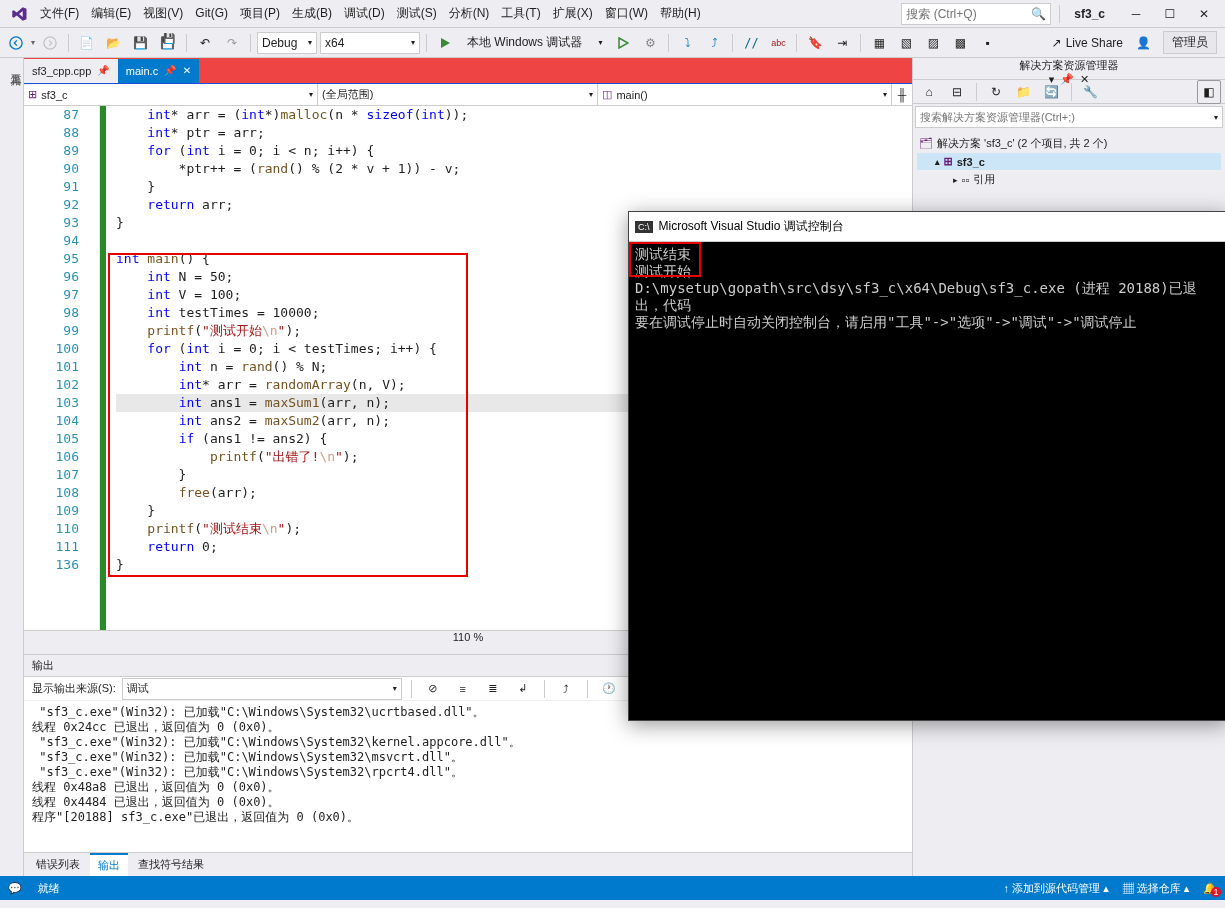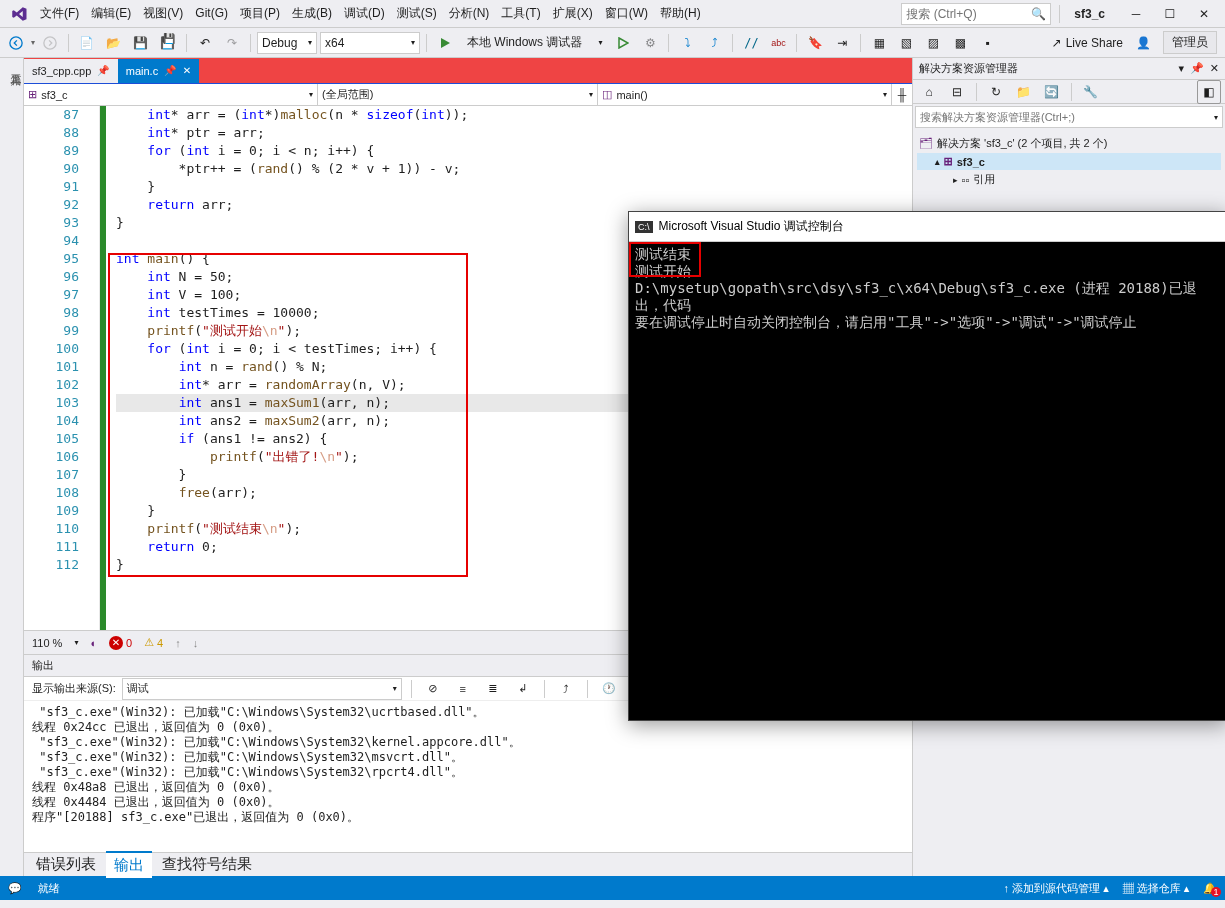--- a/index.html
+++ b/index.html
@@ -42,34 +42,34 @@
   .code-lines { flex: 1; padding-left: 16px; font-family: Consolas, monospace; font-size: 13px; line-height: 18px; white-space: pre; }
   .code-lines .l { height: 18px; }
   .kw { color: #0000ff; }
   .fn { color: #74531f; }
   .str { color: #a31515; }
   .esc { color: #d69d85; }
   .hl { background: #e8e8e8; }
   .red-box { position: absolute; border: 2px solid #e60000; pointer-events: none; }
   .red-box.code { left: 84px; top: 147px; width: 360px; height: 324px; }
 
-  .editor-status { height: 24px; display: flex; align-items: center; gap: 12px; padding: 0 8px; border-top: 1px solid #ccc; font-size: 11px; }
+  .editor-status { height: 24px; display: flex; align-items: center; gap: 12px; padding: 0 8px; border-top: 1px solid #ccc; font-size: 11px; flex-direction: column; }
   .editor-status .err { color: #c00; display: flex; align-items: center; gap: 3px; }
   .editor-status .warn { color: #c90; display: flex; align-items: center; gap: 3px; }
 
   .output-panel { height: 198px; border-top: 1px solid #ccc; display: flex; flex-direction: column; background: #fff; }
   .output-title { height: 22px; display: flex; align-items: center; padding: 0 8px; background: #eeeef2; border-bottom: 1px solid #ccc; font-size: 11px; justify-content: space-between; }
   .output-toolbar { height: 24px; display: flex; align-items: center; gap: 6px; padding: 0 8px; border-bottom: 1px solid #eee; font-size: 11px; }
   .output-text { flex: 1; padding: 4px 8px; font-family: "SimSun", Consolas, monospace; font-size: 12px; line-height: 15px; white-space: pre; overflow: auto; }
-  .bottom-tabs { height: 24px; display: flex; align-items: center; gap: 2px; padding: 0 4px; border-top: 1px solid #ccc; background: #eeeef2; font-size: 15px; }
+  .bottom-tabs { height: 24px; display: flex; align-items: center; gap: 2px; padding: 0 4px; border-top: 1px solid #ccc; background: #eeeef2; font-size: 11px; }
   .btab { padding: 3px 8px; cursor: pointer; }
   .btab.active { color: #007acc; border-top: 2px solid #007acc; background: #fff; }
 
   .right-panel { flex: 1; background: #eeeef2; border-left: 1px solid #ccc; display: flex; flex-direction: column; }
-  .panel-title { height: 22px; display: flex; align-items: center; padding: 0 6px; justify-content: space-between; background: #eeeef2; border-bottom: 1px solid #ccc; font-size: 11px; }
+  .panel-title { height: 22px; display: flex; align-items: center; padding: 0 6px; justify-content: space-between; background: #eeeef2; border-bottom: 1px solid #ccc; font-size: 11px; flex-direction: column; }
   .panel-tb { height: 24px; display: flex; align-items: center; gap: 4px; padding: 0 4px; border-bottom: 1px solid #ccc; }
   .panel-search { height: 22px; border: 1px solid #ccc; background: #fff; margin: 2px; display: flex; align-items: center; padding: 0 4px; }
   .panel-search input { border: none; outline: none; width: 100%; font-size: 11px; }
   .tree { padding: 4px; font-size: 11px; }
   .tree-item { padding: 2px 0 2px 16px; display: flex; align-items: center; gap: 4px; cursor: pointer; }
   .tree-item.root { padding-left: 2px; }
   .tree-item.bold { font-weight: bold; }
   .tree-item.selected { background: #cde6f7; }
 
   .statusbar { height: 24px; background: #007acc; color: #fff; display: flex; align-items: center; padding: 0 8px; gap: 16px; font-size: 11px; }
@@ -231,21 +231,21 @@
           <div class="ln">102</div>
           <div class="ln">103</div>
           <div class="ln">104</div>
           <div class="ln">105</div>
           <div class="ln">106</div>
           <div class="ln">107</div>
           <div class="ln">108</div>
           <div class="ln">109</div>
           <div class="ln">110</div>
           <div class="ln">111</div>
-          <div class="ln">112</div>
+          <div class="ln">136</div>
         </div>
       <div class="margin-strip"></div>
       <div class="code-lines" id="codelines"><div class="l">    <span class="kw">int</span>* arr = (<span class="kw">int</span>*)<span class="fn">malloc</span>(n * <span class="kw">sizeof</span>(<span class="kw">int</span>));</div><div class="l">    <span class="kw">int</span>* ptr = arr;</div><div class="l">    <span class="kw">for</span> (<span class="kw">int</span> i = 0; i &lt; n; i++) {</div><div class="l">        *ptr++ = (<span class="fn">rand</span>() % (2 * v + 1)) - v;</div><div class="l">    }</div><div class="l">    <span class="kw">return</span> arr;</div><div class="l">}</div><div class="l"></div><div class="l"><span class="kw">int</span> <span class="fn">main</span>() {</div><div class="l">    <span class="kw">int</span> N = 50;</div><div class="l">    <span class="kw">int</span> V = 100;</div><div class="l">    <span class="kw">int</span> testTimes = 10000;</div><div class="l">    <span class="fn">printf</span>(<span class="str">"测试开始<span class="esc">\n</span>"</span>);</div><div class="l">    <span class="kw">for</span> (<span class="kw">int</span> i = 0; i &lt; testTimes; i++) {</div><div class="l">        <span class="kw">int</span> n = <span class="fn">rand</span>() % N;</div><div class="l">        <span class="kw">int</span>* arr = <span class="fn">randomArray</span>(n, V);</div><div class="l hl">        <span class="kw">int</span> ans1 = <span class="fn">maxSum1</span>(arr, n);</div><div class="l">        <span class="kw">int</span> ans2 = <span class="fn">maxSum2</span>(arr, n);</div><div class="l">        <span class="kw">if</span> (ans1 != ans2) {</div><div class="l">            <span class="fn">printf</span>(<span class="str">"出错了!<span class="esc">\n</span>"</span>);</div><div class="l">        }</div><div class="l">        <span class="fn">free</span>(arr);</div><div class="l">    }</div><div class="l">    <span class="fn">printf</span>(<span class="str">"测试结束<span class="esc">\n</span>"</span>);</div><div class="l">    <span class="kw">return</span> 0;</div><div class="l">}</div></div>
       <div class="red-box code"></div>
     </div>
 
     <div class="editor-status">
       <span>110 %</span>
       <span style="font-size:8px">▾</span>
       <span style="color:#68217a">◐</span>

